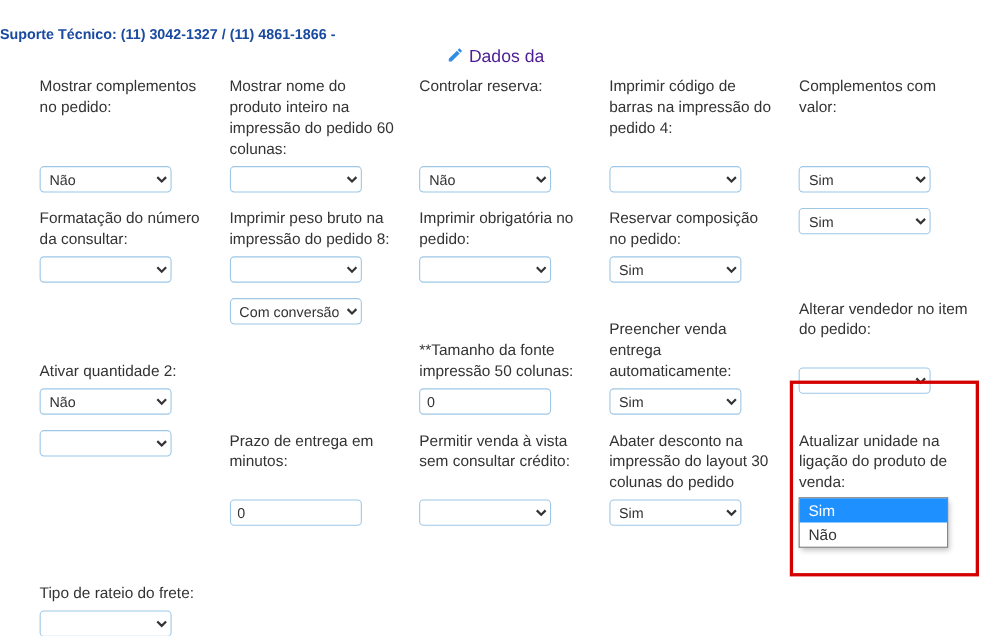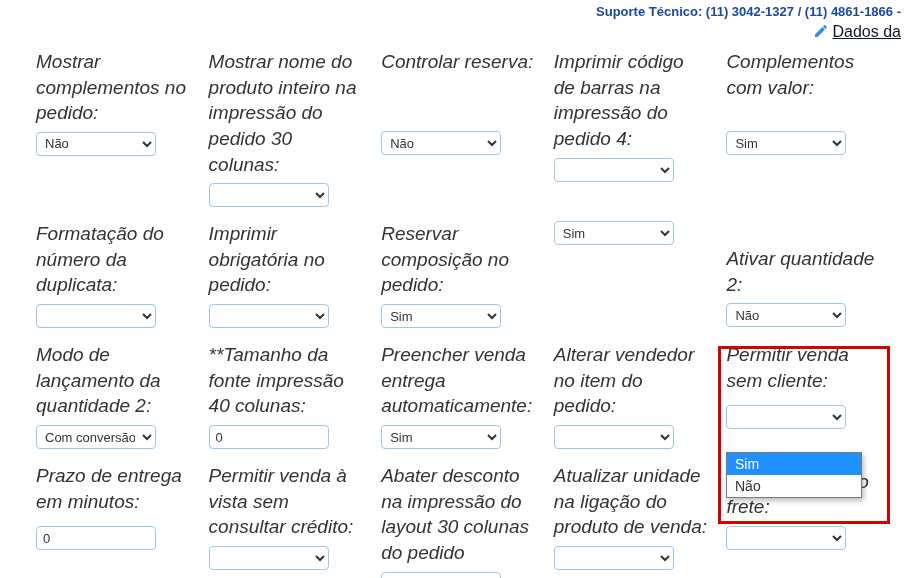--- a/index.html
+++ b/index.html
@@ -9,53 +9,51 @@
     font-family: Arial, Helvetica, sans-serif;
     font-size: 14px;
     color: #333;
     background: #fff;
     width: 907px;
     height: 578px;
     overflow: hidden;
     position: relative;
   }
   .topbar {
-    text-align: right;
     padding: 4px 6px 0 0;
     font-size: 13px;
     color: #1a4aa0;
     font-weight: 700;
+    margin-top: 19px;
   }
   .editlink {
-    text-align: right;
+    text-align: center;
     padding: 4px 6px 6px 0;
-    color: #0f172a;
+    color: #4c1d95;
     font-size: 16px;
-    text-decoration: underline;
   }
   .editlink .pencil {
     display: inline-block;
     vertical-align: -2px;
     margin-right: 4px;
   }
   .grid {
     display: grid;
     grid-template-columns: repeat(5, 1fr);
     column-gap: 18px;
     row-gap: 14px;
     padding: 0 26px 20px 36px;
   }
   .cell {}
   .label {
     color: #333;
-    font-size: 19px;
+    font-size: 14px;
     line-height: 1.35;
     margin-bottom: 6px;
     min-height: 1em;
-    font-style: italic;
   }
   .select {
     width: 120px;
     height: 24px;
     border: 1px solid #9ec7e6;
     border-radius: 4px;
     background: #fff;
     padding: 1px 4px;
     font-size: 13px;
     color: #333;
@@ -119,21 +117,21 @@
 
 <div class="grid">
 
   <div class="cell cell-tall">
     <div class="label">Mostrar complementos no pedido:</div>
     <select class="select">
       <option>Não</option>
     </select>
   </div>
   <div class="cell cell-tall">
-    <div class="label">Mostrar nome do produto inteiro na impressão do pedido 30 colunas:</div>
+    <div class="label">Mostrar nome do produto inteiro na impressão do pedido 60 colunas:</div>
     <select class="select">
       <option></option>
     </select>
   </div>
   <div class="cell cell-tall">
     <div class="label">Controlar reserva:</div>
     <select class="select">
       <option>Não</option>
     </select>
   </div>
@@ -144,21 +142,27 @@
     </select>
   </div>
   <div class="cell cell-tall">
     <div class="label">Complementos com valor:</div>
     <select class="select">
       <option>Sim</option>
     </select>
   </div>
 
   <div class="cell cell-med">
-    <div class="label">Formatação do número da duplicata:</div>
+    <div class="label">Formatação do número da consultar:</div>
+    <select class="select">
+      <option></option>
+    </select>
+  </div>
+  <div class="cell cell-med">
+    <div class="label">Imprimir peso bruto na impressão do pedido 8:</div>
     <select class="select">
       <option></option>
     </select>
   </div>
   <div class="cell cell-med">
     <div class="label">Imprimir obrigatória no pedido:</div>
     <select class="select">
       <option></option>
     </select>
   </div>
@@ -174,44 +178,42 @@
       <option>Sim</option>
     </select>
   </div>
   <div class="cell cell-tall">
     <div class="label" style="min-height:76px;display:flex;align-items:flex-end">Ativar quantidade 2:</div>
     <select class="select">
       <option>Não</option>
     </select>
   </div>
   <div class="cell cell-tall">
-    <div class="label" style="min-height:76px;display:flex;align-items:flex-end">Modo de lançamento da quantidade 2:</div>
     <select class="select">
       <option>Com conversão</option>
     </select>
   </div>
   <div class="cell cell-tall">
-    <div class="label" style="min-height:76px;display:flex;align-items:flex-end">**Tamanho da fonte impressão 40 colunas:</div>
+    <div class="label" style="min-height:76px;display:flex;align-items:flex-end">**Tamanho da fonte impressão 50 colunas:</div>
     <input class="textin" type="text" value="0" style="">
   </div>
   <div class="cell cell-tall">
     <div class="label" style="min-height:76px;display:flex;align-items:flex-end">Preencher venda entrega automaticamente:</div>
     <select class="select">
       <option>Sim</option>
     </select>
   </div>
 
   <div class="cell">
     <div class="label" style="min-height:57px">Alterar vendedor no item do pedido:</div>
     <select class="select">
       <option></option>
     </select>
   </div>
   <div class="cell">
-    <div class="label" style="min-height:57px">Permitir venda sem cliente:</div>
     <select class="select">
       <option></option>
     </select>
   </div>
   <div class="cell">
     <div class="label" style="min-height:57px">Prazo de entrega em minutos:</div>
     <input class="textin" type="text" value="0" style="">
   </div>
   <div class="cell">
     <div class="label" style="min-height:57px">Permitir venda à vista sem consultar crédito:</div>

